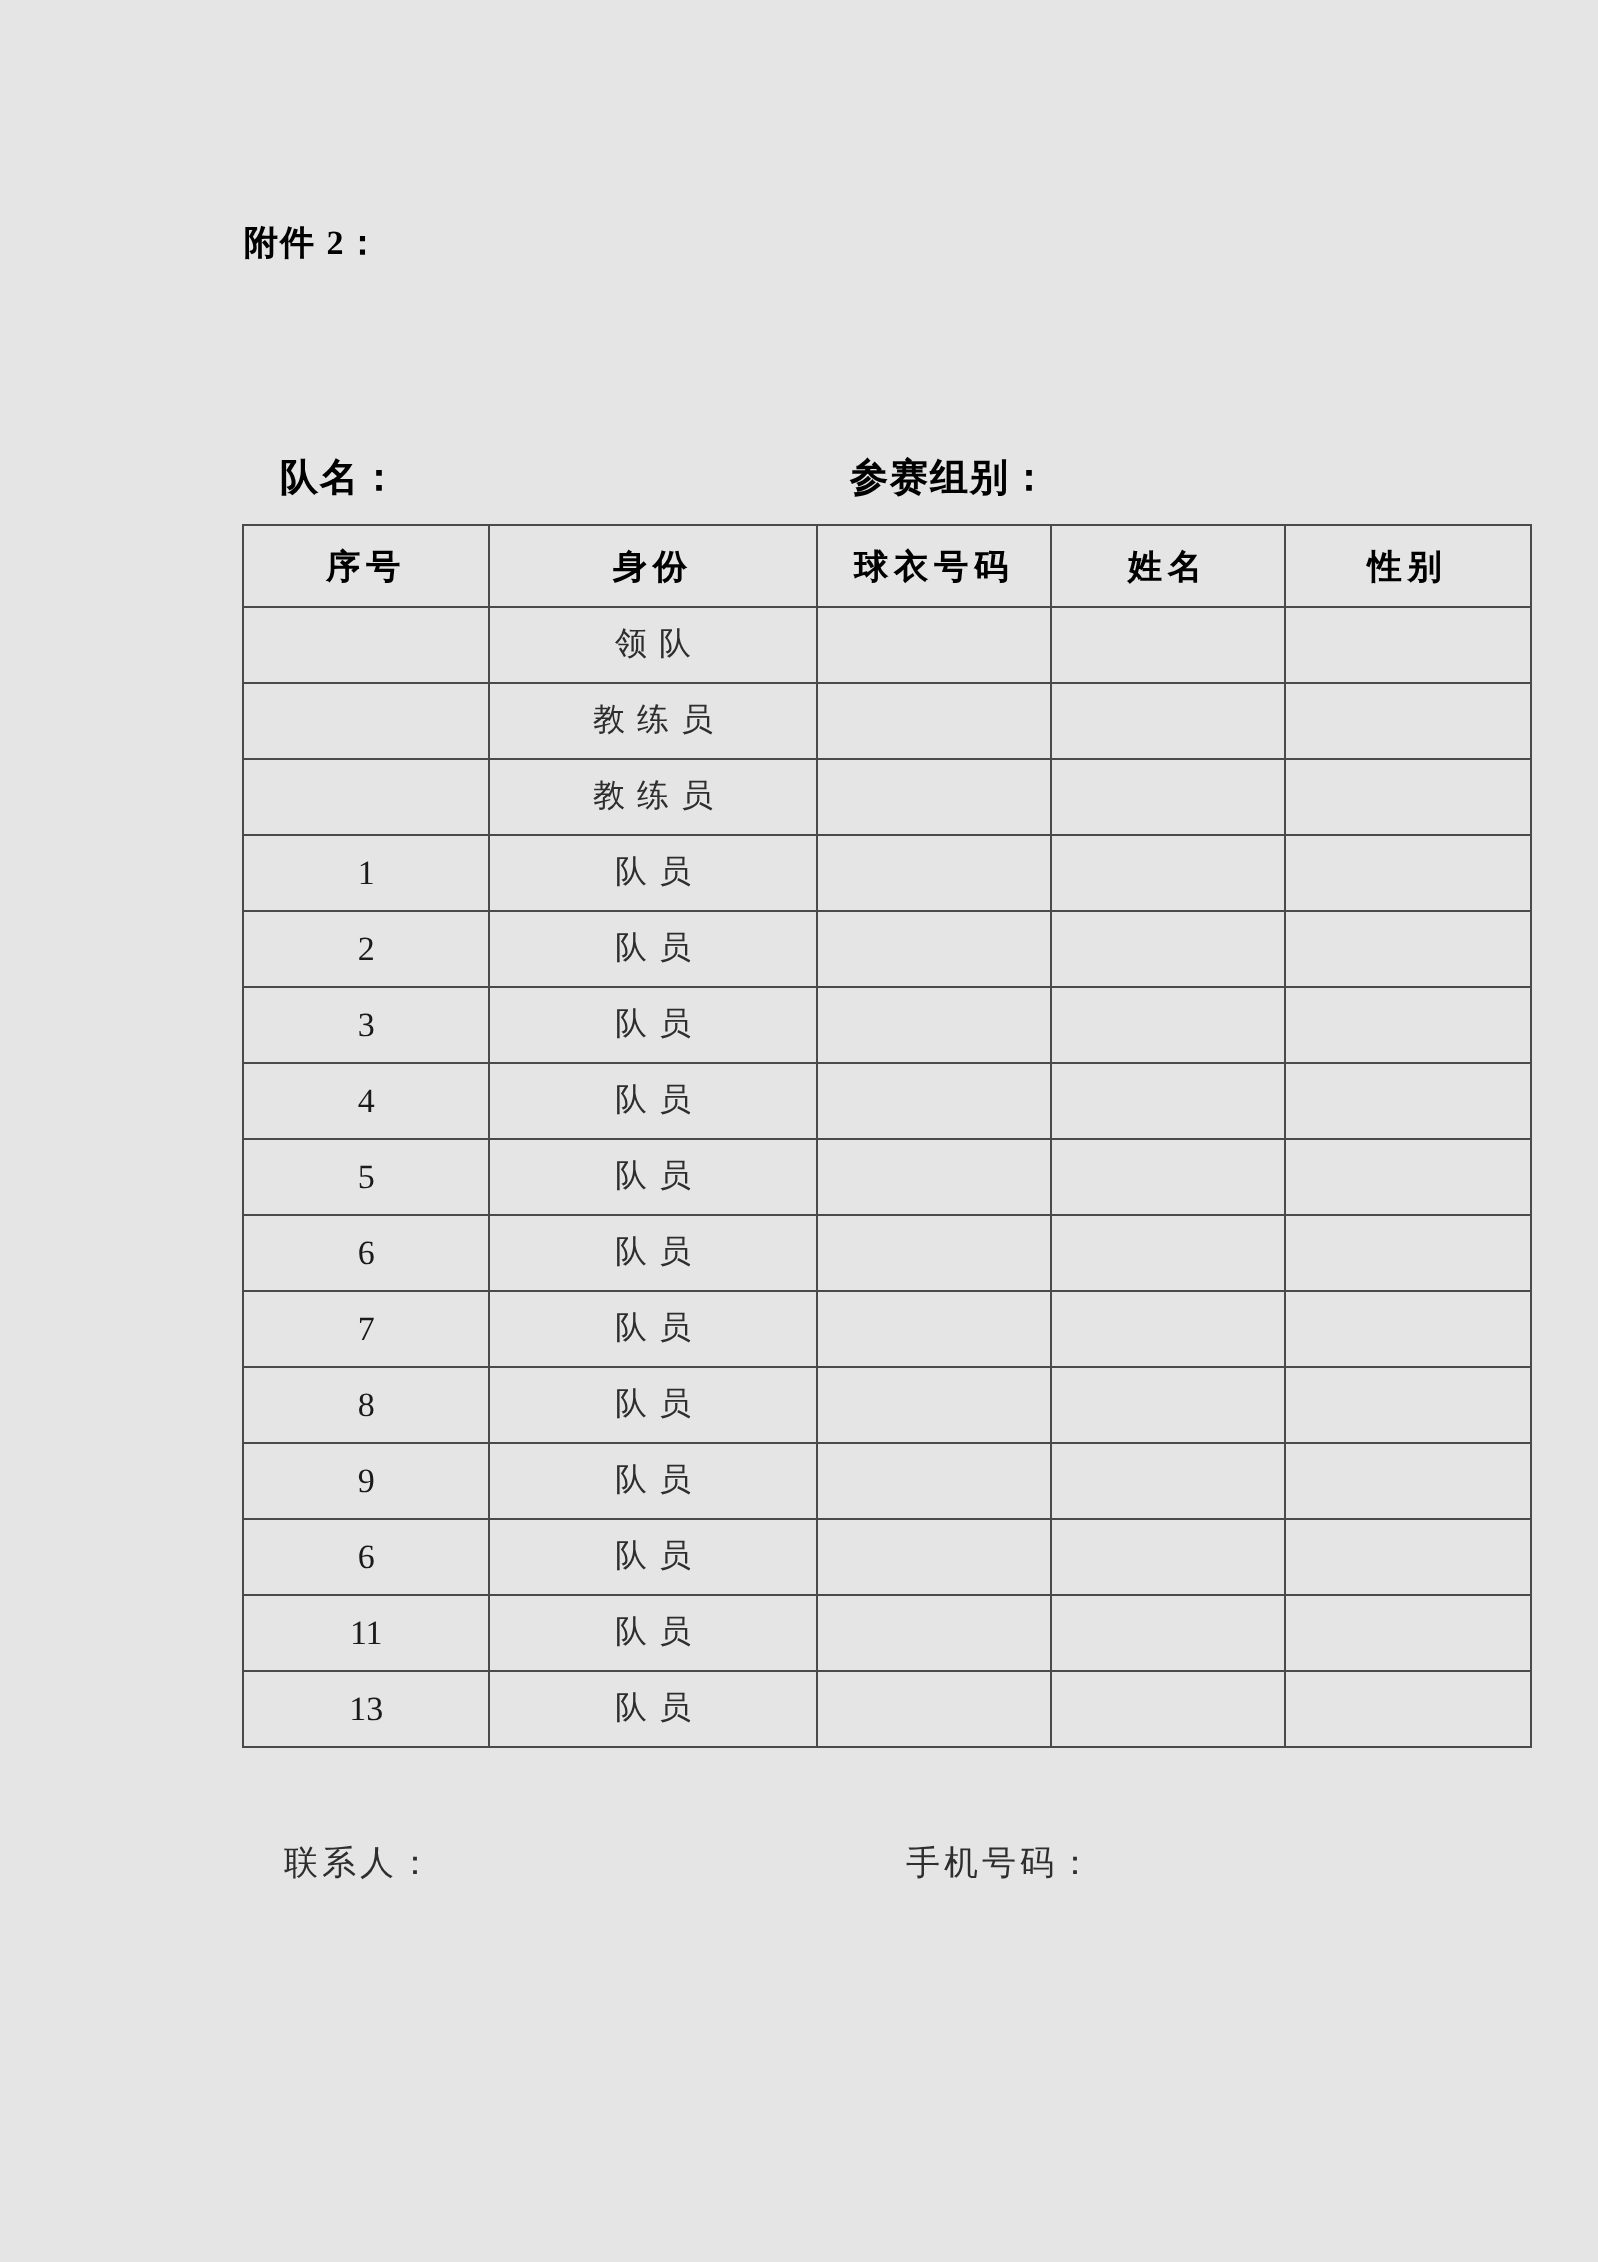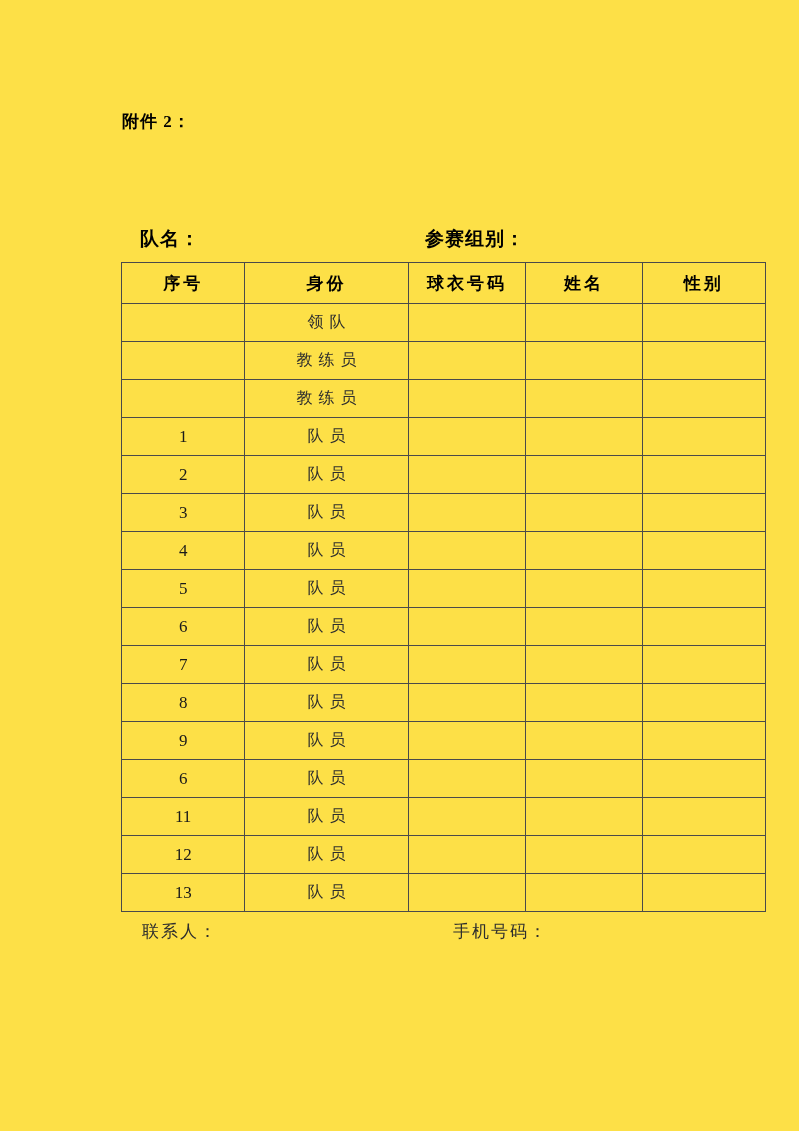--- a/index.html
+++ b/index.html
@@ -4,21 +4,21 @@
 <style>
   html, body {
     margin: 0;
     padding: 0;
     background: #ffffff;
   }
   .page {
     position: relative;
     width: 799px;
     height: 1131px;
-    background: #fde047;
+    background: #e5e5e5;
     font-family: "Liberation Serif", "DejaVu Serif", serif;
     color: #000000;
     overflow: hidden;
   }
   .attachment {
     position: absolute;
     left: 122px;
     top: 110px;
     font-size: 17px;
     font-weight: 700;
@@ -223,27 +223,20 @@
     </tr>
 
     <tr>
       <td class="serial-cell">11</td>
       <td class="identity-cell">队员</td>
       <td></td>
       <td></td>
       <td></td>
     </tr>
 
-    <tr>
-      <td class="serial-cell">12</td>
-      <td class="identity-cell">队员</td>
-      <td></td>
-      <td></td>
-      <td></td>
-    </tr>
 
     <tr>
       <td class="serial-cell">13</td>
       <td class="identity-cell">队员</td>
       <td></td>
       <td></td>
       <td></td>
     </tr>
 
   </tbody>

